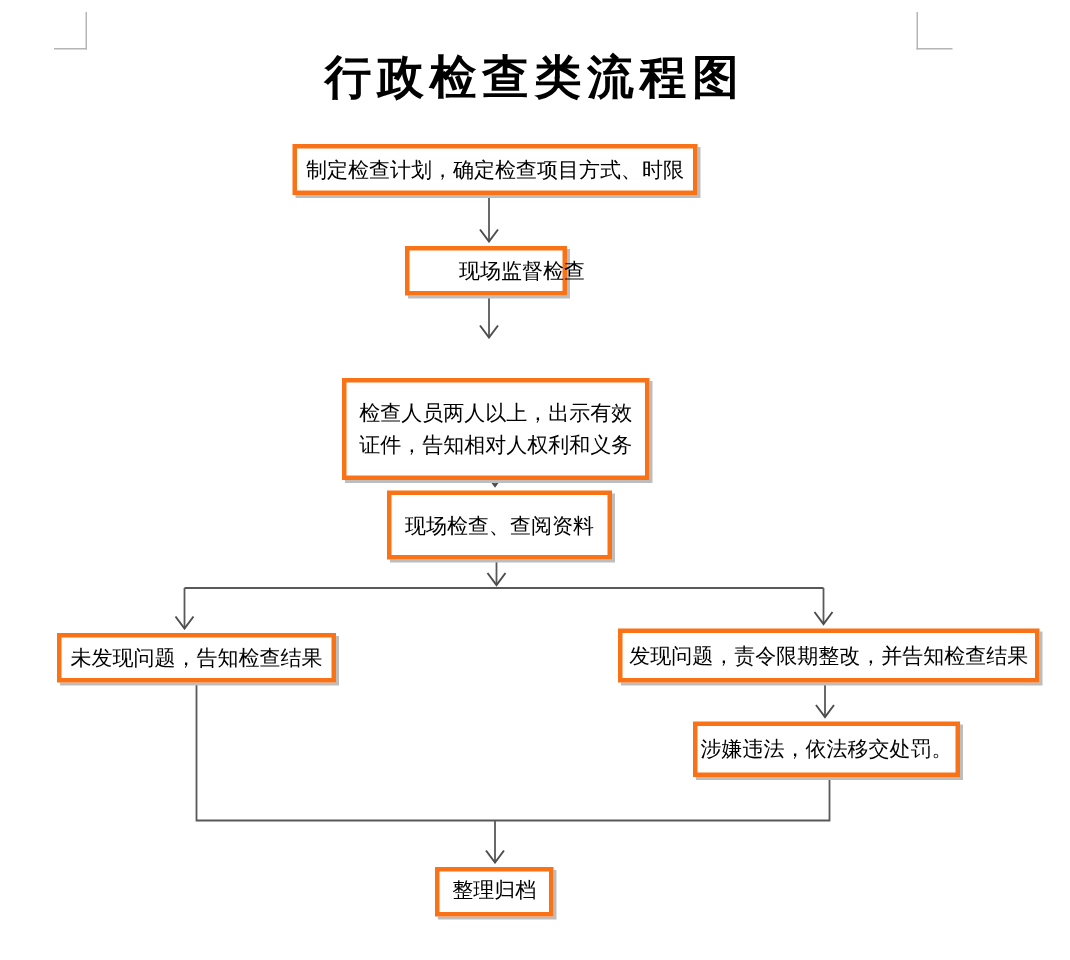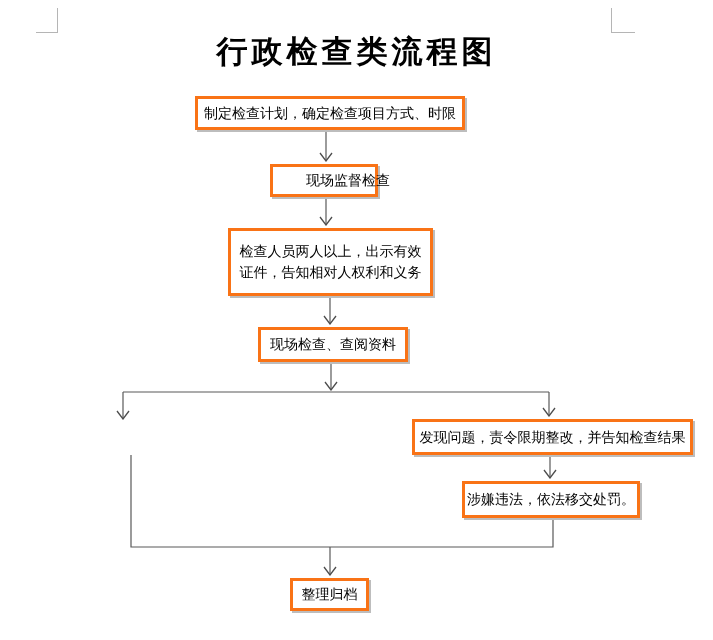--- a/index.html
+++ b/index.html
@@ -27,21 +27,21 @@
     box-shadow:2px 2px 0 #bdbdbd;
     display:flex;
     align-items:center;
     justify-content:center;
     text-align:center;
     font-size:14px;
     line-height:1.5;
     box-sizing:border-box;
     white-space:nowrap;
   }
-  .node.wrap{white-space:normal;}
+  .node.wrap{white-space:normal;margin-top:24px;}
   #connector-layer{
     position:absolute;left:0;top:0;
     pointer-events:none;
   }
   .cropmark{
     position:absolute;
     box-sizing:border-box;
   }
   #crop-top-left{
     left:36px;top:8px;width:22px;height:25px;
@@ -89,24 +89,27 @@
   </div>
 
   <div class="node" style="left:270px;top:164px;width:108px;height:33px;padding-left:48px;">
     <span>现场监督检查</span>
   </div>
 
   <div class="node wrap" style="left:228px;top:228px;width:205px;height:68px;">
     <span style="display:inline-block;width:186px;">检查人员两人以上，出示有效证件，告知相对人权利和义务</span>
   </div>
 
-  <div class="node" style="left:258px;top:327px;width:150px;height:35px;">
+  <div class="node" style="left:258px;top:327px;width:150px;height:46px;">
     <span>现场检查、查阅资料</span>
   </div>
 
+  <div class="node" style="left:38px;top:422px;width:186px;height:33px;">
+    <span>未发现问题，告知检查结果</span>
+  </div>
 
   <div class="node" style="left:462px;top:481px;width:178px;height:37px;">
     <span>涉嫌违法，依法移交处罚。</span>
   </div>
 
   <div class="node" style="left:412px;top:419px;width:281px;height:36px;">
     <span>发现问题，责令限期整改，并告知检查结果</span>
   </div>
 
   <div class="node" style="left:290px;top:578px;width:79px;height:33px;font-family:Liberation Serif, serif;">

